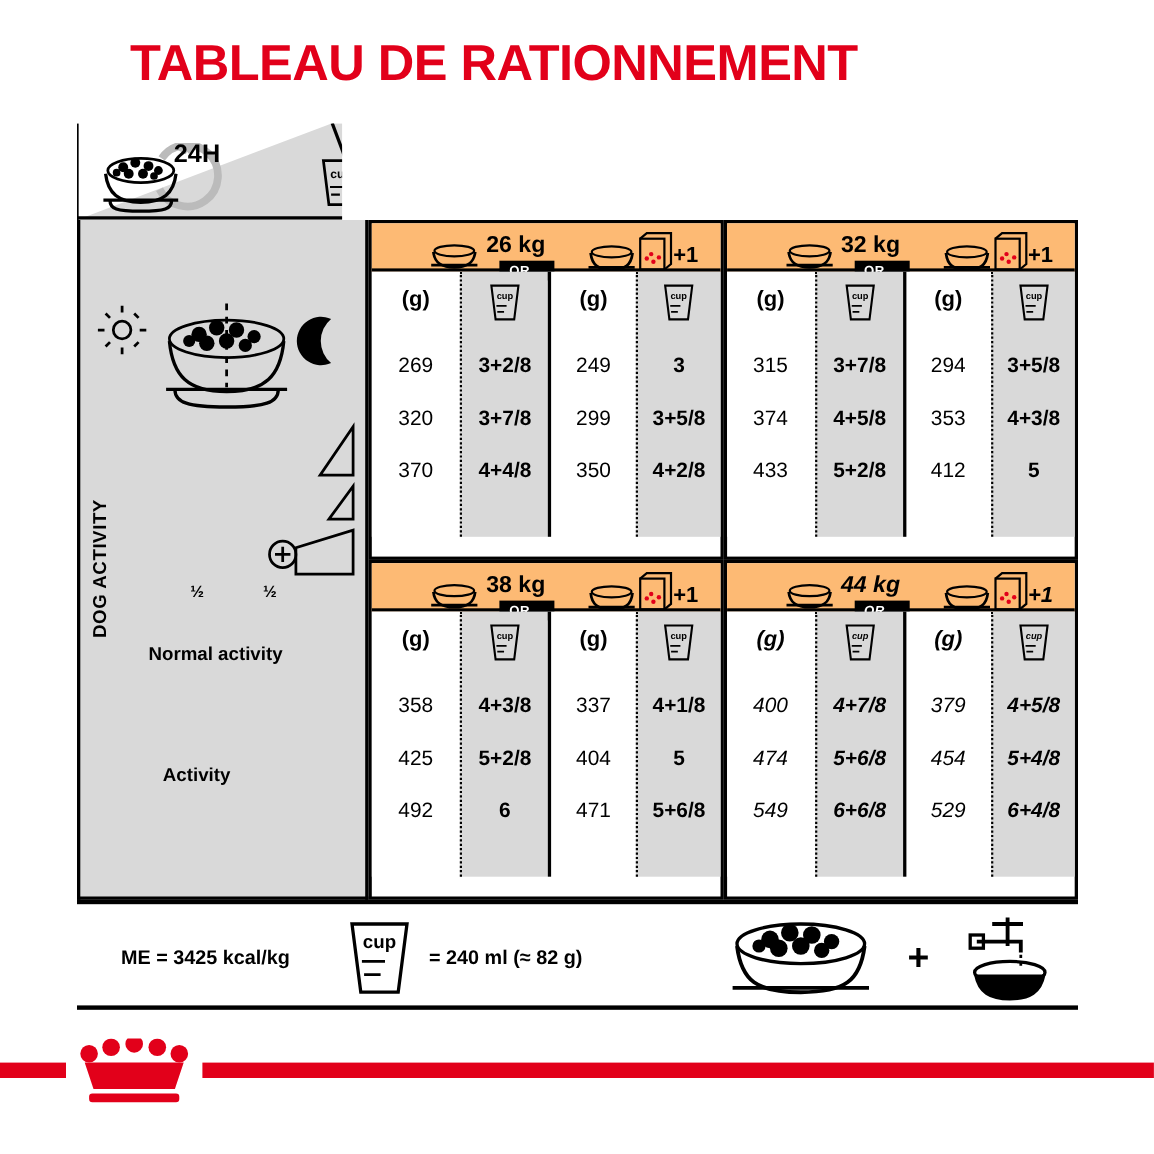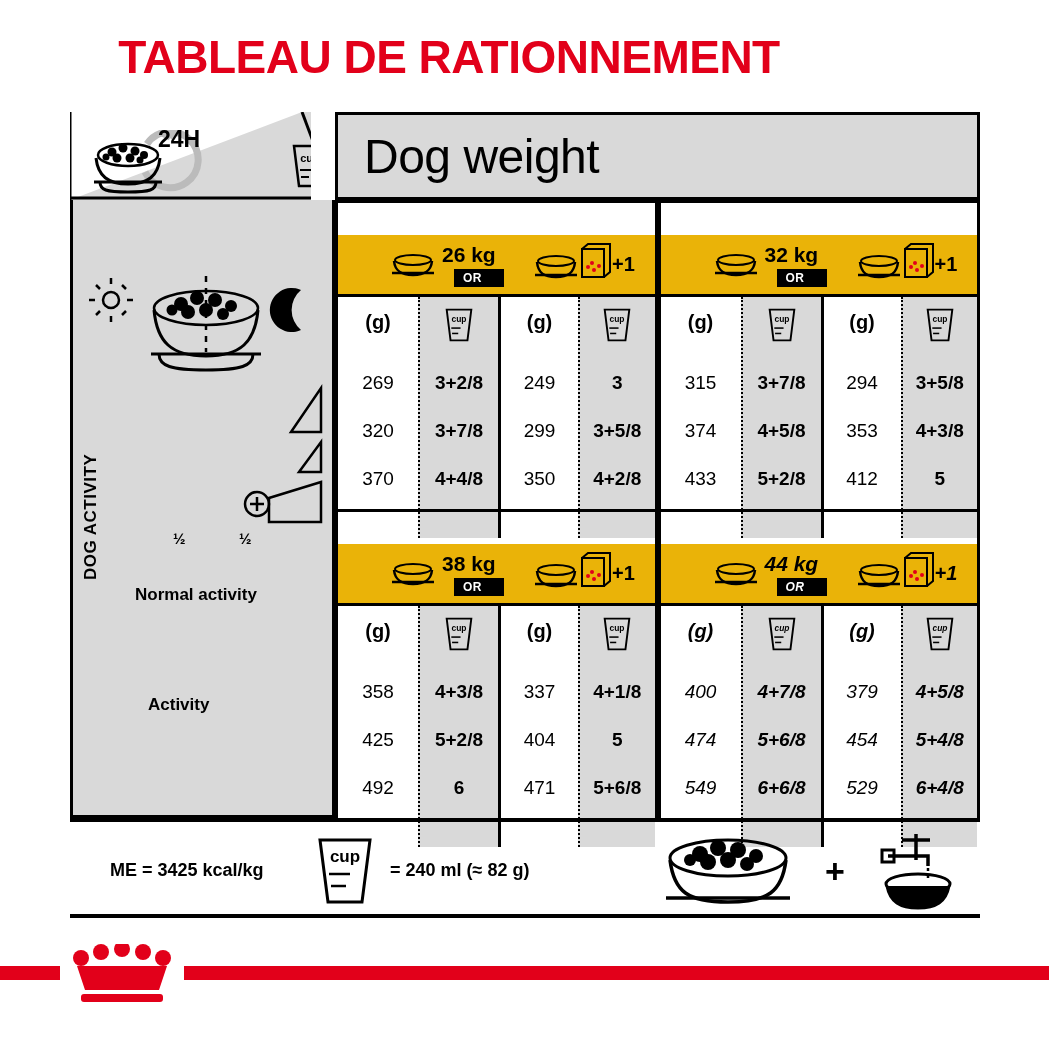--- a/index.html
+++ b/index.html
@@ -132,24 +132,23 @@
     height: 309px;
     border: 3px solid #000;
   }
   .q0 { left: 0;      top: 0; }
   .q1 { left: 322.5px; top: 0; }
   .q2 { left: 0;      top: 309px; }
   .q3 { left: 322.5px; top: 309px; font-style: italic; }
 
   .quad-head {
     position: relative;
-    height: 62px;
-    background: #eab308;
+    height: 44px;
+    background: #fdba74;
     border-bottom: 3px solid #000;
-    margin-top: 32px;
   }
   .kg {
     position: absolute;
     left: 104px; top: 8px;
     font-size: 21px; font-weight: bold;
   }
   .or-badge {
     position: absolute;
     left: 116px; top: 34px;
     background: #000; color: #fff;
@@ -273,23 +272,20 @@
       <div class="h24">24H</div>
 
       <svg class="cup-hdr" width="44" height="52" viewBox="0 0 44 52">
         <path d="M6,6 L38,6 L33,46 L11,46 Z" fill="none" stroke="#000" stroke-width="2.5"></path>
         <text x="22" y="22" font-size="11" font-family="Liberation Sans, sans-serif" font-weight="bold" text-anchor="middle">cup</text>
         <line x1="12" y1="30" x2="24" y2="30" stroke="#000" stroke-width="2"></line>
         <line x1="13" y1="37" x2="21" y2="37" stroke="#000" stroke-width="2"></line>
       </svg>
     </div>
 
-    <div class="hdr-weight">
-      <span>Dog weight</span>
-    </div>
   </div>
 
   <div class="body-area">
 
     <div class="left-col">
       <svg width="265" height="280" viewBox="0 0 265 280" style="position:absolute;left:0;top:60px;">
 
         <g stroke="#000" stroke-width="2.5" fill="none">
           <circle cx="38" cy="40" r="8"></circle>
           <line x1="38" y1="24" x2="38" y2="18"></line>

